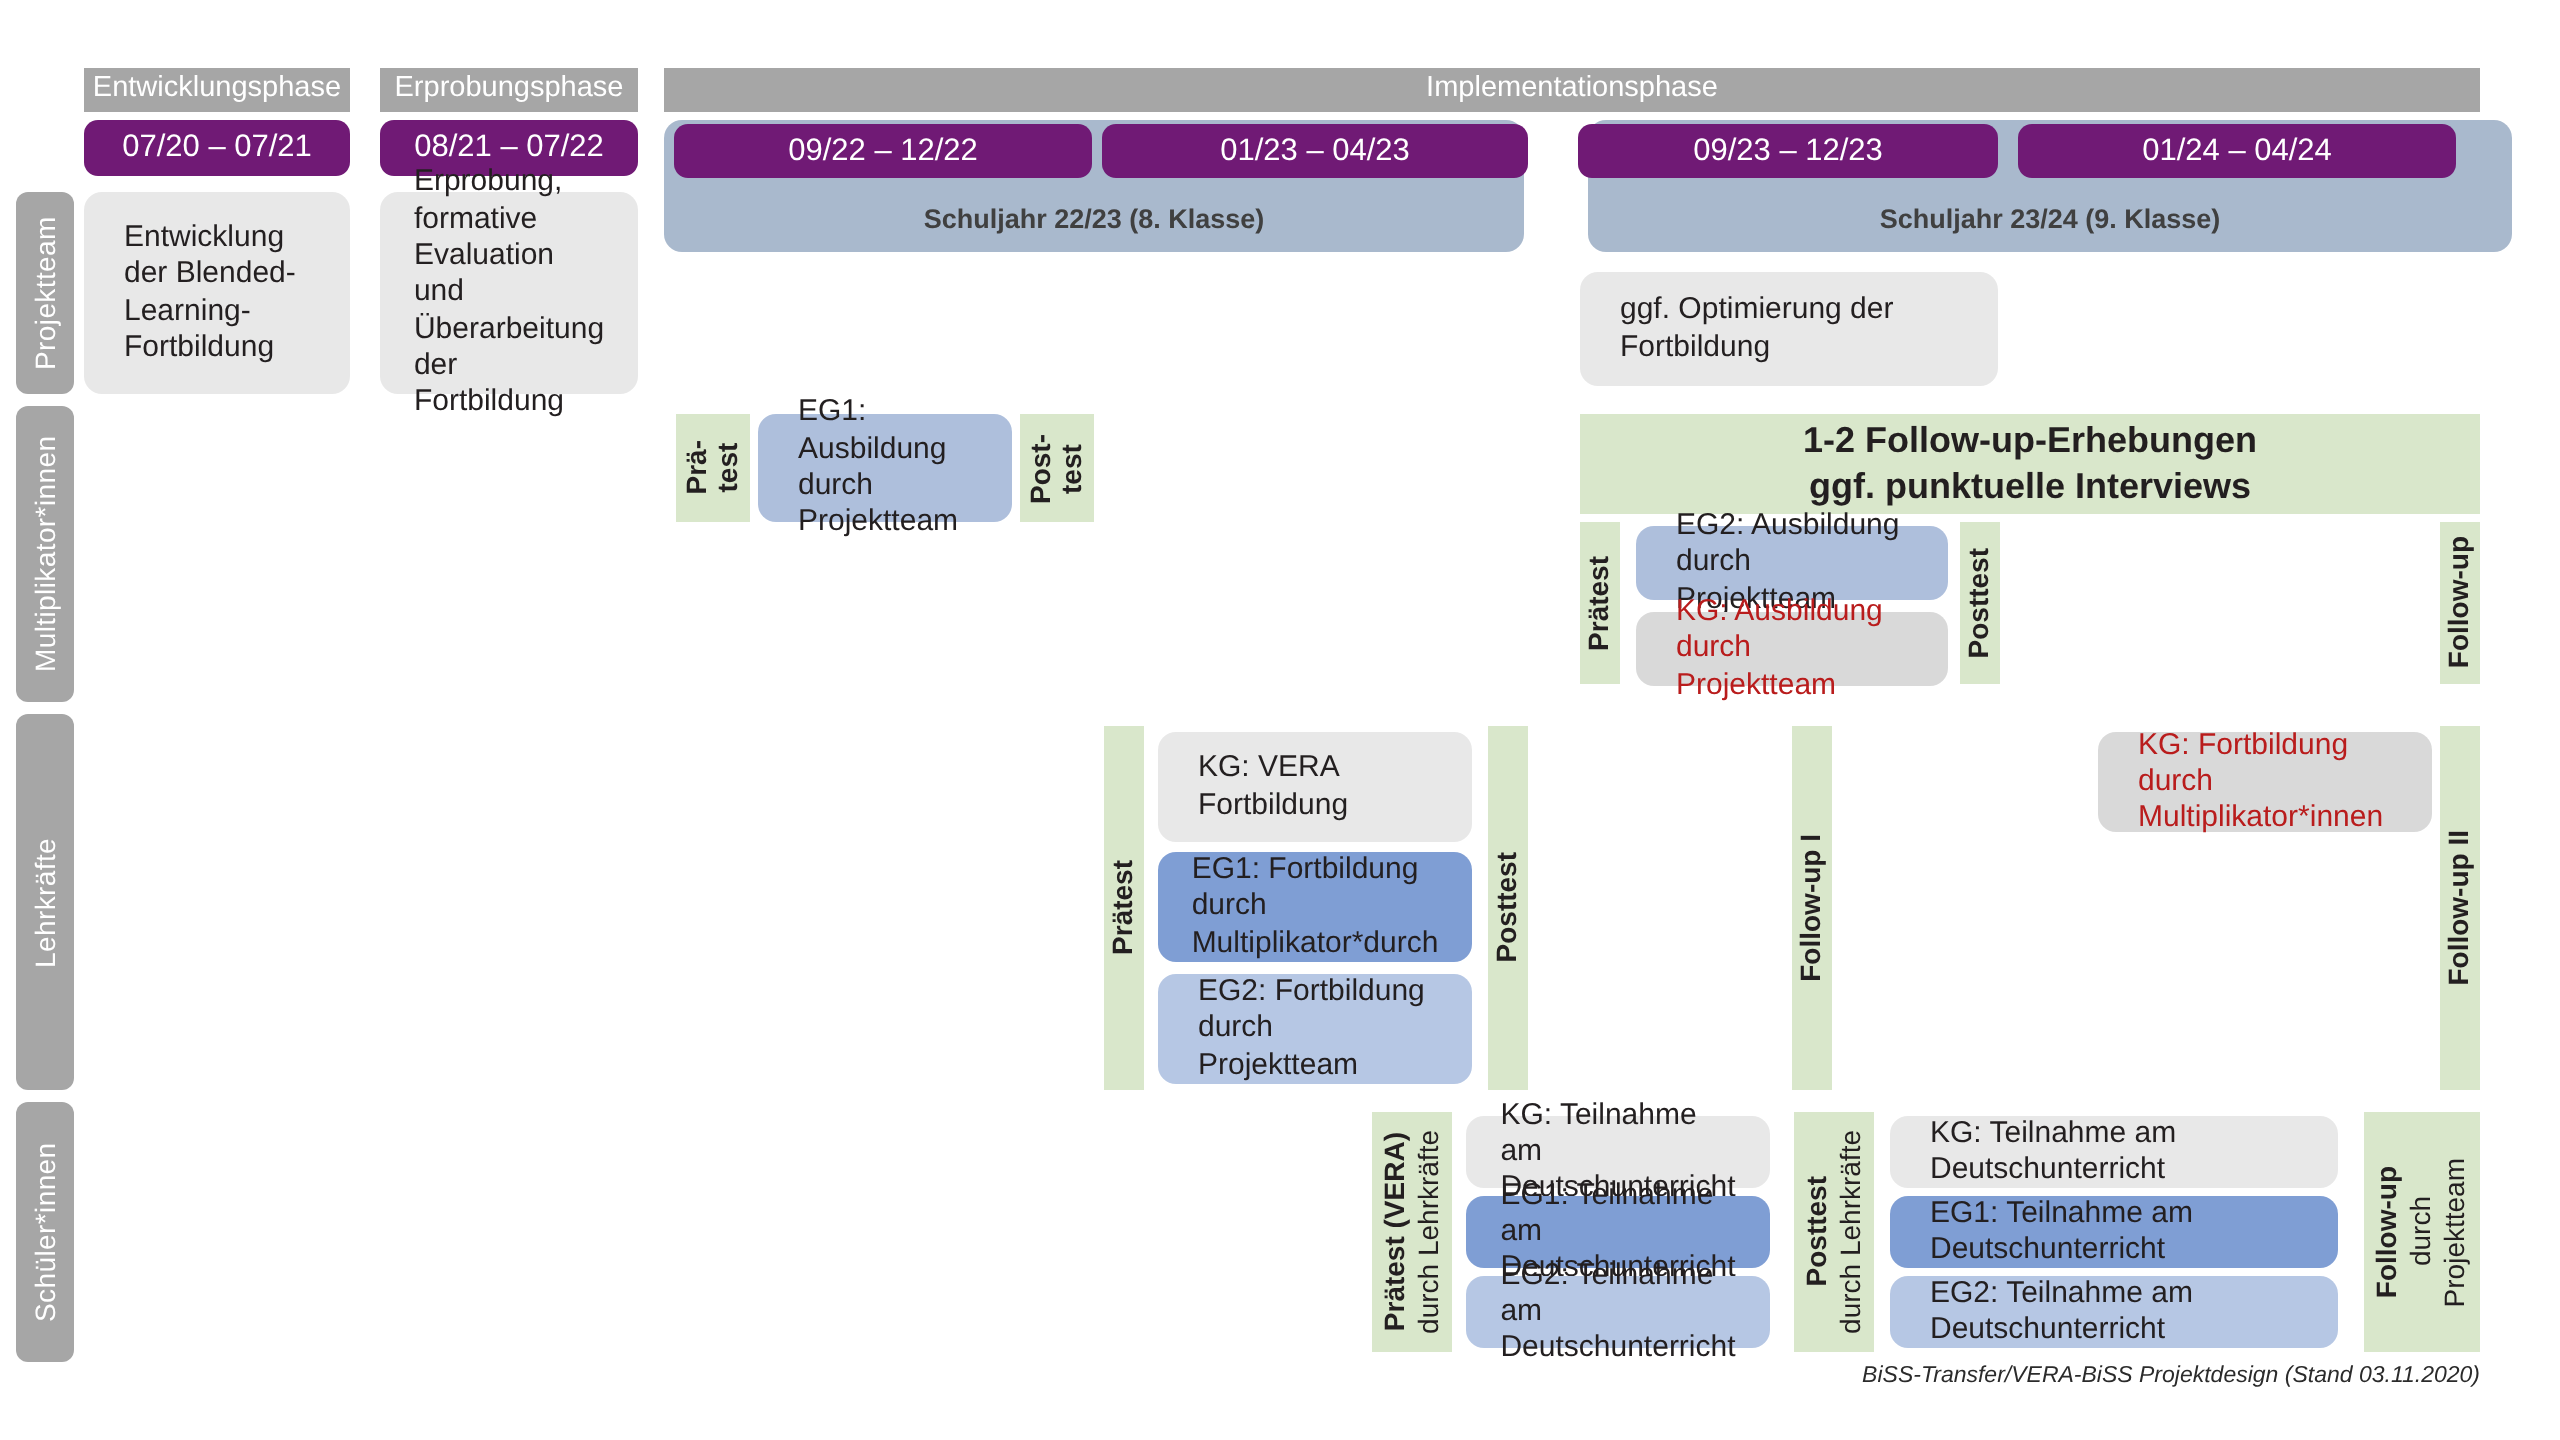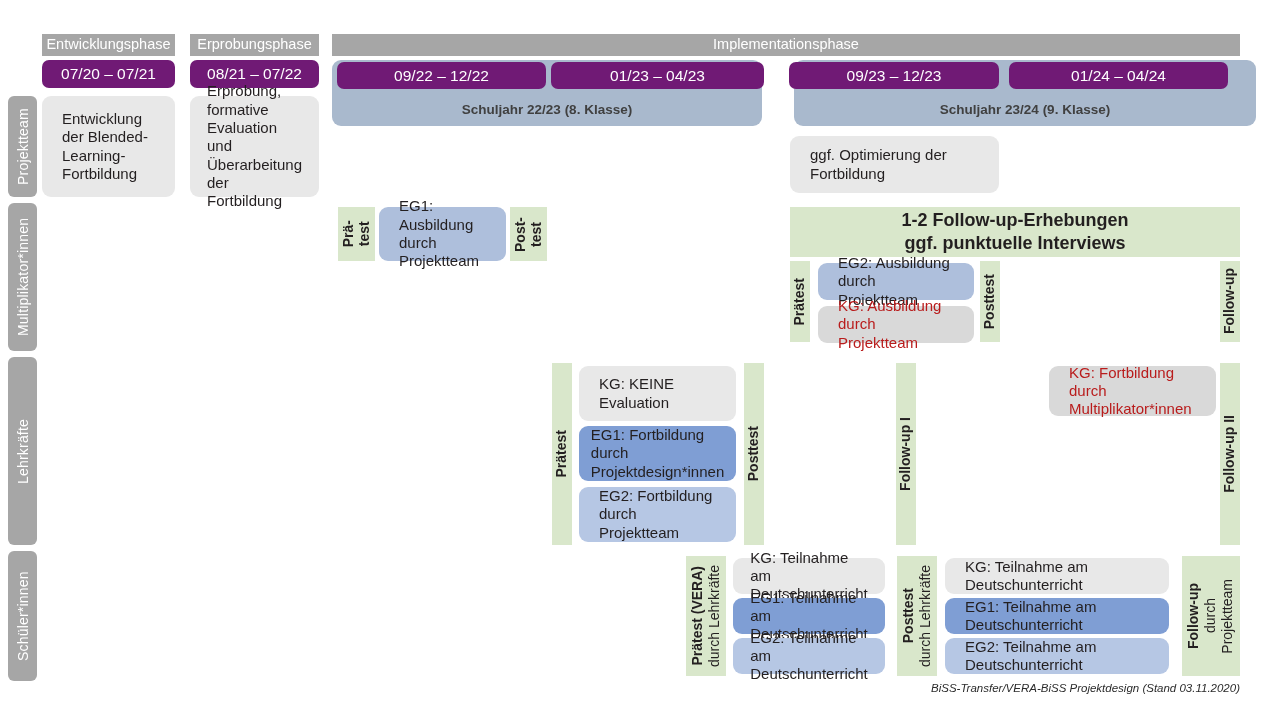--- a/index.html
+++ b/index.html
@@ -127,22 +127,22 @@
   <div class="abs green-strip" style="left:980px;top:261px;width:20px;height:81px;">
     <span class="vtext">Posttest</span>
   </div>
   <div class="abs green-strip" style="left:1220px;top:261px;width:20px;height:81px;">
     <span class="vtext">Follow-up</span>
   </div>
 
   <div class="abs green-strip" style="left:552px;top:363px;width:20px;height:182px;">
     <span class="vtext">Prätest</span>
   </div>
-  <div class="abs card grey" style="left:579px;top:366px;width:157px;height:55px;">KG:  KEINE Evaluation</div>
-  <div class="abs card blue-dark" style="left:579px;top:426px;width:157px;height:55px;">EG1: Fortbildung durch Projektdesign*innen</div>
+  <div class="abs card grey" style="left:579px;top:366px;width:157px;height:55px;">KG:  VERA Fortbildung</div>
+  <div class="abs card blue-dark" style="left:579px;top:426px;width:157px;height:55px;">EG1: Fortbildung durch Multiplikator*durch</div>
   <div class="abs card blue-light" style="left:579px;top:487px;width:157px;height:55px;">EG2: Fortbildung durch Projektteam</div>
   <div class="abs green-strip" style="left:744px;top:363px;width:20px;height:182px;">
     <span class="vtext">Posttest</span>
   </div>
   <div class="abs green-strip" style="left:896px;top:363px;width:20px;height:182px;">
     <span class="vtext">Follow-up I</span>
   </div>
   <div class="abs card grey2" style="left:1049px;top:366px;width:167px;height:50px;">KG: Fortbildung durch Multiplikator*innen</div>
   <div class="abs green-strip" style="left:1220px;top:363px;width:20px;height:182px;">
     <span class="vtext">Follow-up II</span>

